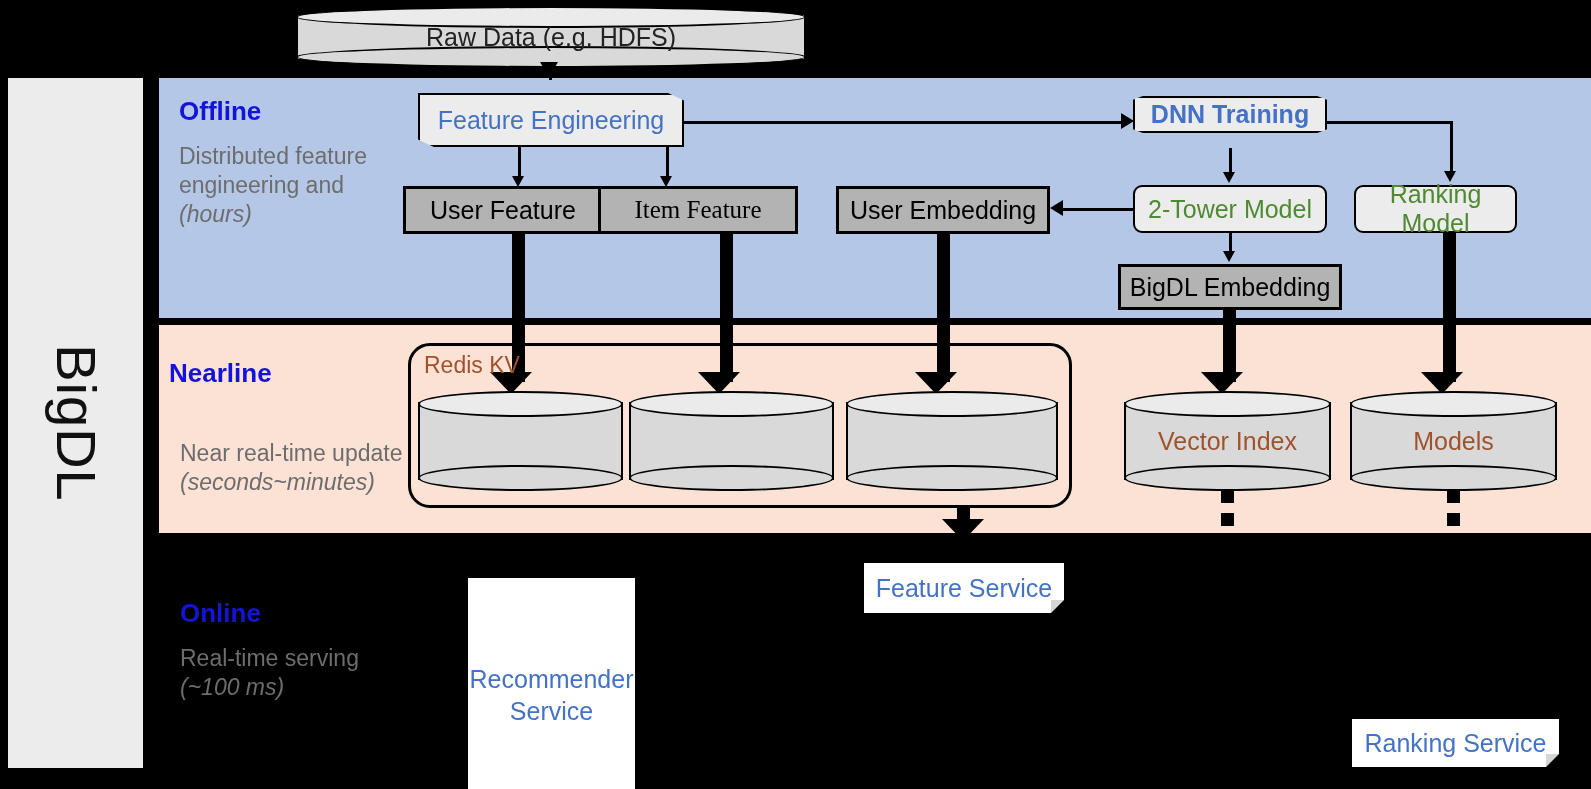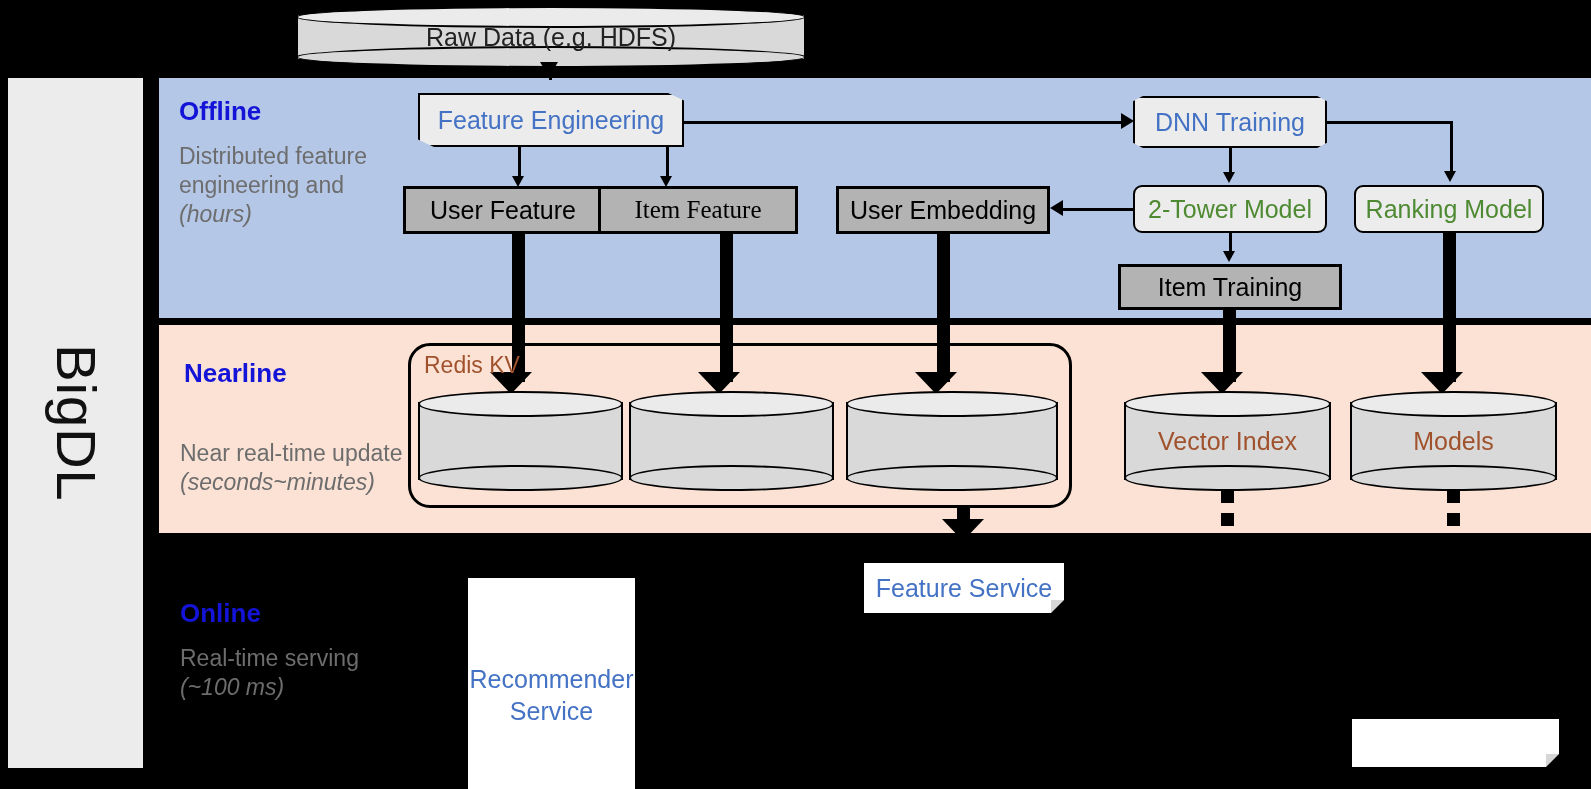--- a/index.html
+++ b/index.html
@@ -27,21 +27,21 @@
     white-space:nowrap;font-size:56px;color:#111;letter-spacing:1px;
     font-family:"Liberation Sans", sans-serif;
   }
 
   
   .band-title{position:absolute;font-size:26px;font-weight:bold;color:#1414d8;}
   .band-sub{position:absolute;font-size:23px;color:#6d6d6d;line-height:1.27;}
   .band-sub i{font-style:italic;}
   #t-offline{left:179px;top:96px;}
   #s-offline{left:179px;top:142px;width:205px;}
-  #t-nearline{left:184px;top:358px;}
+  #t-nearline{left:169px;top:358px;}
   #s-nearline{left:180px;top:404px;width:232px;margin-top:35px;}
   #t-online{left:180px;top:598px;}
   #s-online{left:180px;top:644px;width:210px;}
 
   
   .box{position:absolute;box-sizing:border-box;display:flex;
        align-items:center;justify-content:center;text-align:center;}
 
   
   .grey-box{
@@ -174,22 +174,22 @@
   <div class="band-sub" id="s-nearline"><span>Near real-time update </span><i>(seconds~minutes)</i></div>
 
   <div class="band-title" id="t-online">Online</div>
   <div class="band-sub" id="s-online"><span>Real-time serving </span><i>(~100 ms)</i></div>
 
   <div class="box flag-box" id="fe-box" style="left:418px;top:93px;width:266px;height:54px;
               clip-path:polygon(0 0, 94% 0, 100% 14%, 100% 100%, 6% 100%, 0 86%);">
     <span>Feature Engineering</span>
   </div>
 
-  <div class="box notch-box" id="dnn-box" style="left:1133px;top:96px;width:194px;height:52px;
-              clip-path:polygon(0 10%, 5% 0, 95% 0, 100% 10%, 100% 90%, 95% 100%, 5% 100%, 0 90%);">
+  <div class="box notch-box" id="dnn-box" style="left:1133px;top:96px;width:194px;height:37px;
+              clip-path:polygon(0 10%, 5% 0, 95% 0, 100% 10%, 100% 90%, 95% 100%, 5% 100%, 0 90%);font-weight:bold;">
     <span>DNN Training</span>
   </div>
 
   <div class="ln hline" style="left:684px;top:121px;width:440px;"></div>
   <div class="arrow-right" style="left:1121px;top:113px;"></div>
 
   <div class="ln vline" style="left:518px;top:147px;height:33px;"></div>
   <div class="arrow-down-sm" style="left:512px;top:176px;"></div>
 
   <div class="ln vline" style="left:666px;top:147px;height:33px;"></div>
@@ -202,36 +202,36 @@
     <span>Item Feature</span>
   </div>
   <div class="box grey-box" style="left:836px;top:186px;width:214px;height:48px;">
     <span>User Embedding</span>
   </div>
 
   <div class="box round-box" style="left:1133px;top:185px;width:194px;height:48px;">
     <span>2-Tower Model</span>
   </div>
 
-  <div class="box round-box" style="left:1354px;top:185px;width:190px;height:48px;">
+  <div class="box round-box" style="left:1354px;top:185px;width:163px;height:48px;">
     <span>Ranking Model</span>
   </div>
 
   <div class="ln vline" style="left:1229px;top:148px;height:26px;"></div>
   <div class="arrow-down-sm" style="left:1223px;top:172px;"></div>
 
   <div class="ln hline" style="left:1327px;top:121px;width:125px;"></div>
   <div class="ln vline" style="left:1450px;top:121px;height:52px;"></div>
   <div class="arrow-down-sm" style="left:1444px;top:171px;"></div>
 
   <div class="ln hline" style="left:1063px;top:208px;width:72px;"></div>
   <div class="arrow-left" style="left:1050px;top:200px;"></div>
 
   <div class="box grey-box" style="left:1118px;top:264px;width:224px;height:46px;">
-    <span>Item Training</span>
+    <span>BigDL Embedding</span>
   </div>
 
   <div class="ln vline" style="left:1229px;top:233px;height:20px;"></div>
   <div class="arrow-down-sm" style="left:1223px;top:251px;"></div>
 
   <div class="ln thick-v" style="left:512px;top:234px;height:148px;"></div>
   <div class="arrow-down-big" style="left:490px;top:372px;"></div>
 
   <div class="ln thick-v" style="left:720px;top:234px;height:148px;"></div>
   <div class="arrow-down-big" style="left:698px;top:372px;"></div>
@@ -297,16 +297,17 @@
     <span class="fold"></span>
   </div>
 
   <div class="paper" style="left:864px;top:563px;width:200px;height:50px;">
     <span>Feature Service</span>
     <span class="fold"></span>
   </div>
 
 
   <div class="paper" style="left:1352px;top:719px;width:207px;height:48px;">
+    <span>Ranking Service</span>
     <span class="fold"></span>
   </div>
 
 </div>
 
 </body></html>

